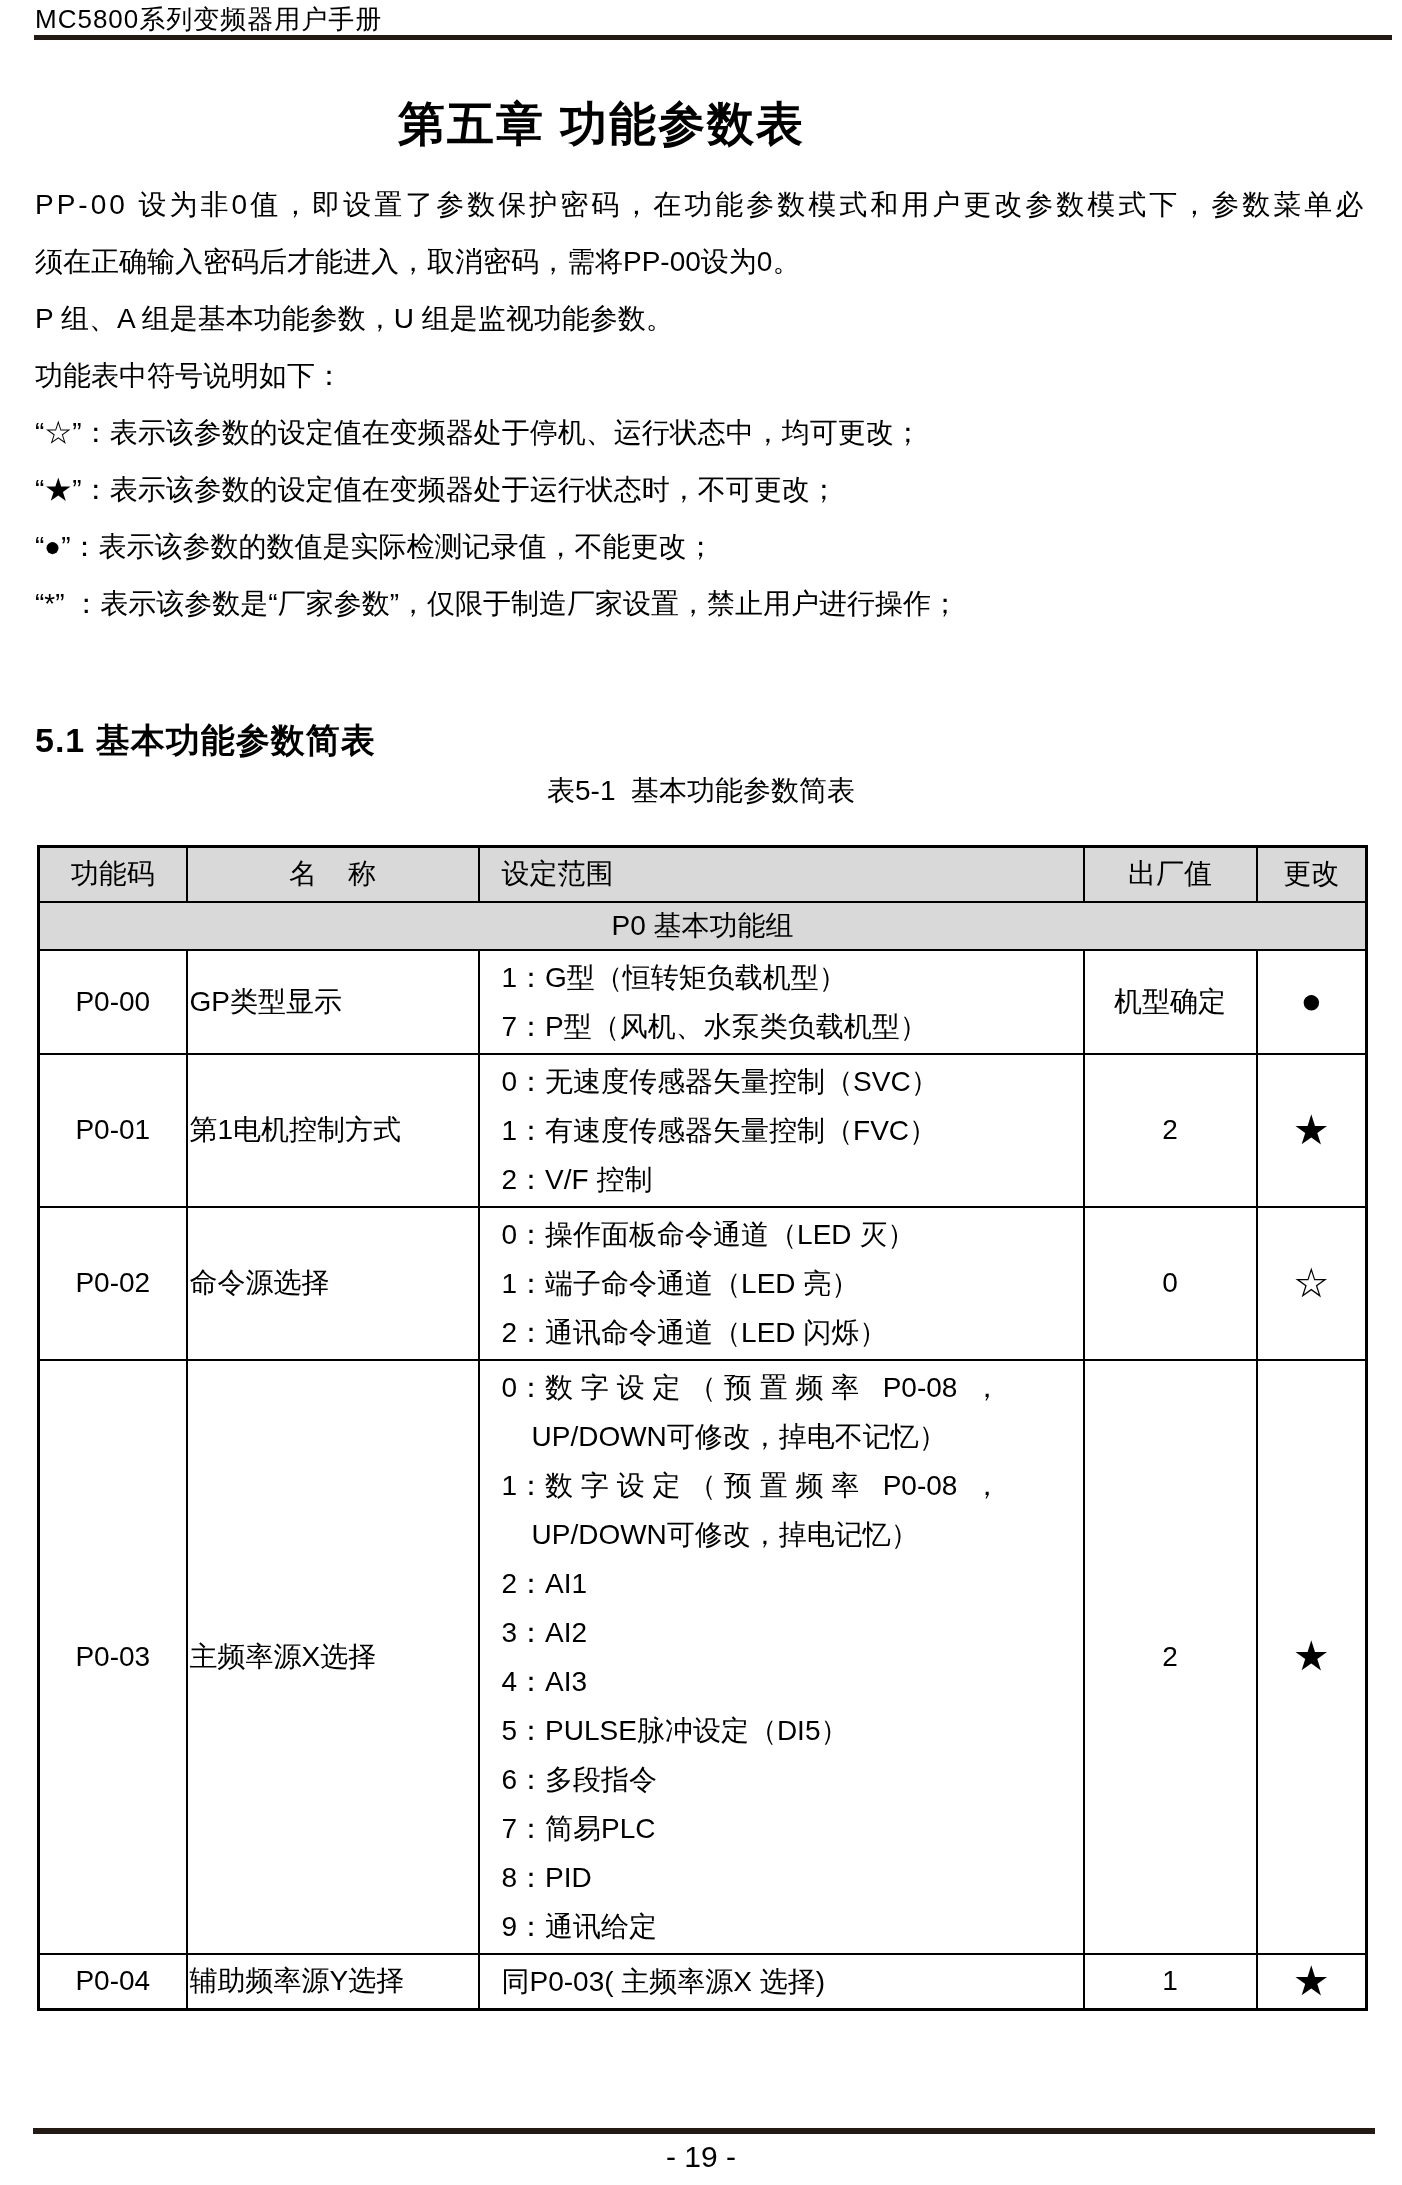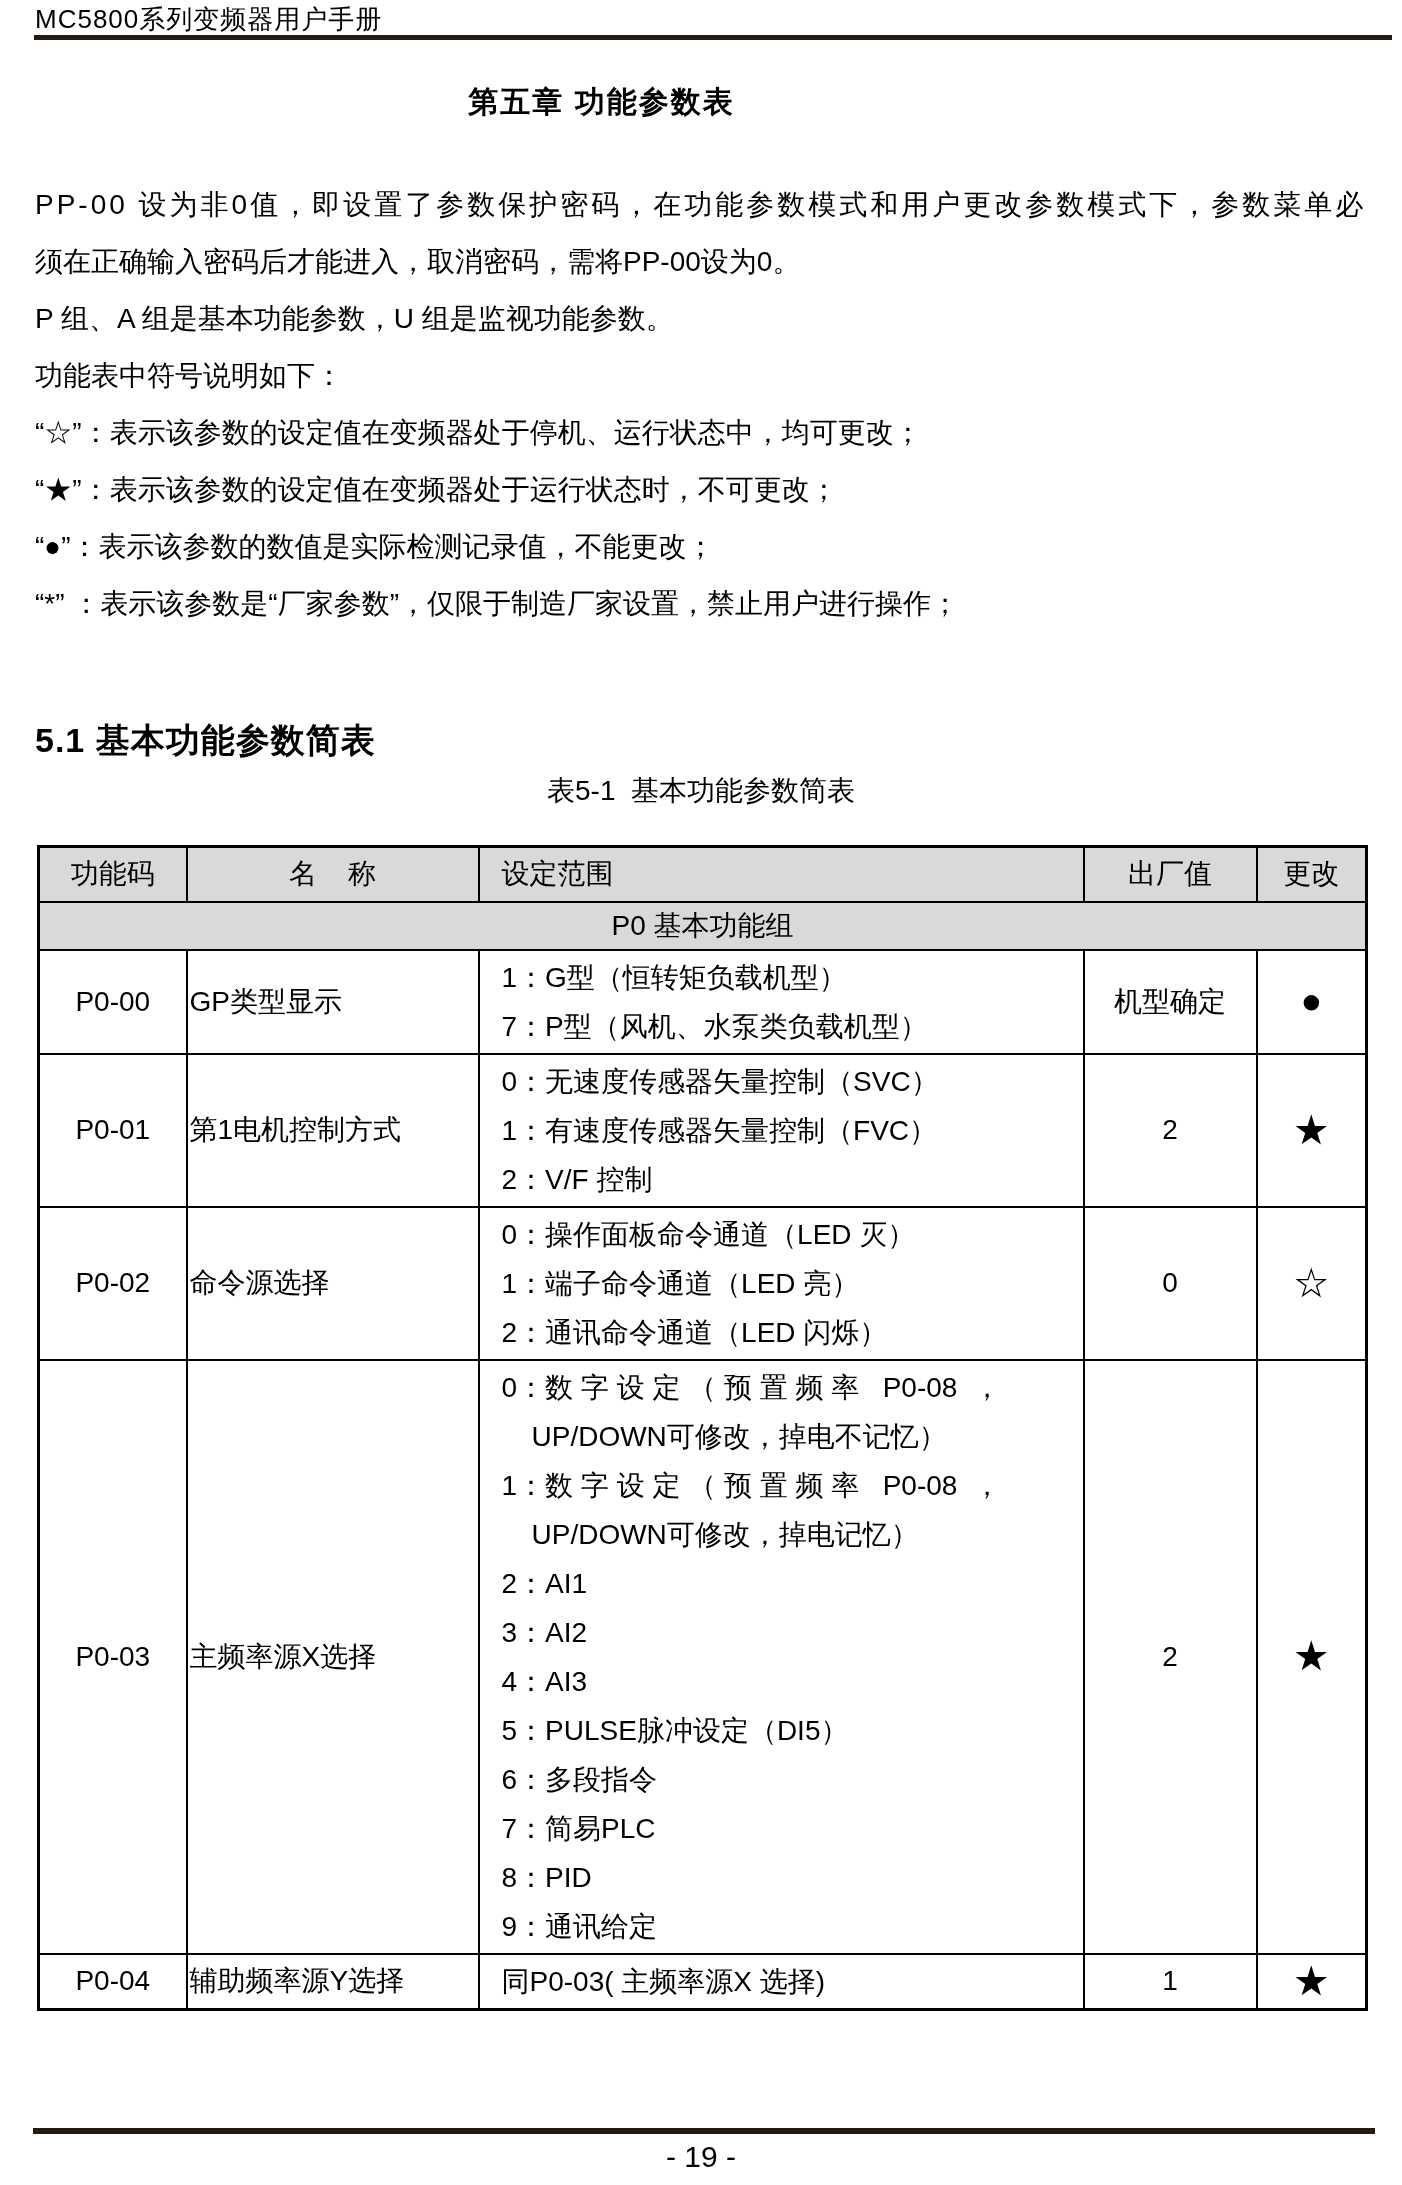--- a/index.html
+++ b/index.html
@@ -18,21 +18,21 @@
   .page-header{
     position:absolute;top:4px;left:35px;
     font-size:26px;line-height:30px;letter-spacing:1px;
   }
   .header-rule{
     position:absolute;top:35px;left:34px;width:1358px;height:5px;
     background:var(--rule-color);
   }
   .chapter-title{
     position:absolute;top:62px;left:0;width:1203px;
-    text-align:center;font-size:30px;font-weight:700;letter-spacing:2px;
+    text-align:center;font-size:47px;font-weight:700;letter-spacing:2px;
   }
   .body-text{
     position:absolute;top:176px;left:35px;width:1334px;
     font-size:28px;
   }
   .body-line{line-height:57px;white-space:pre-wrap;}
   .body-line.stretch{letter-spacing:3px;}
   .section-heading{
     position:absolute;top:690px;left:35px;
     font-size:34px;font-weight:700;letter-spacing:1px;

